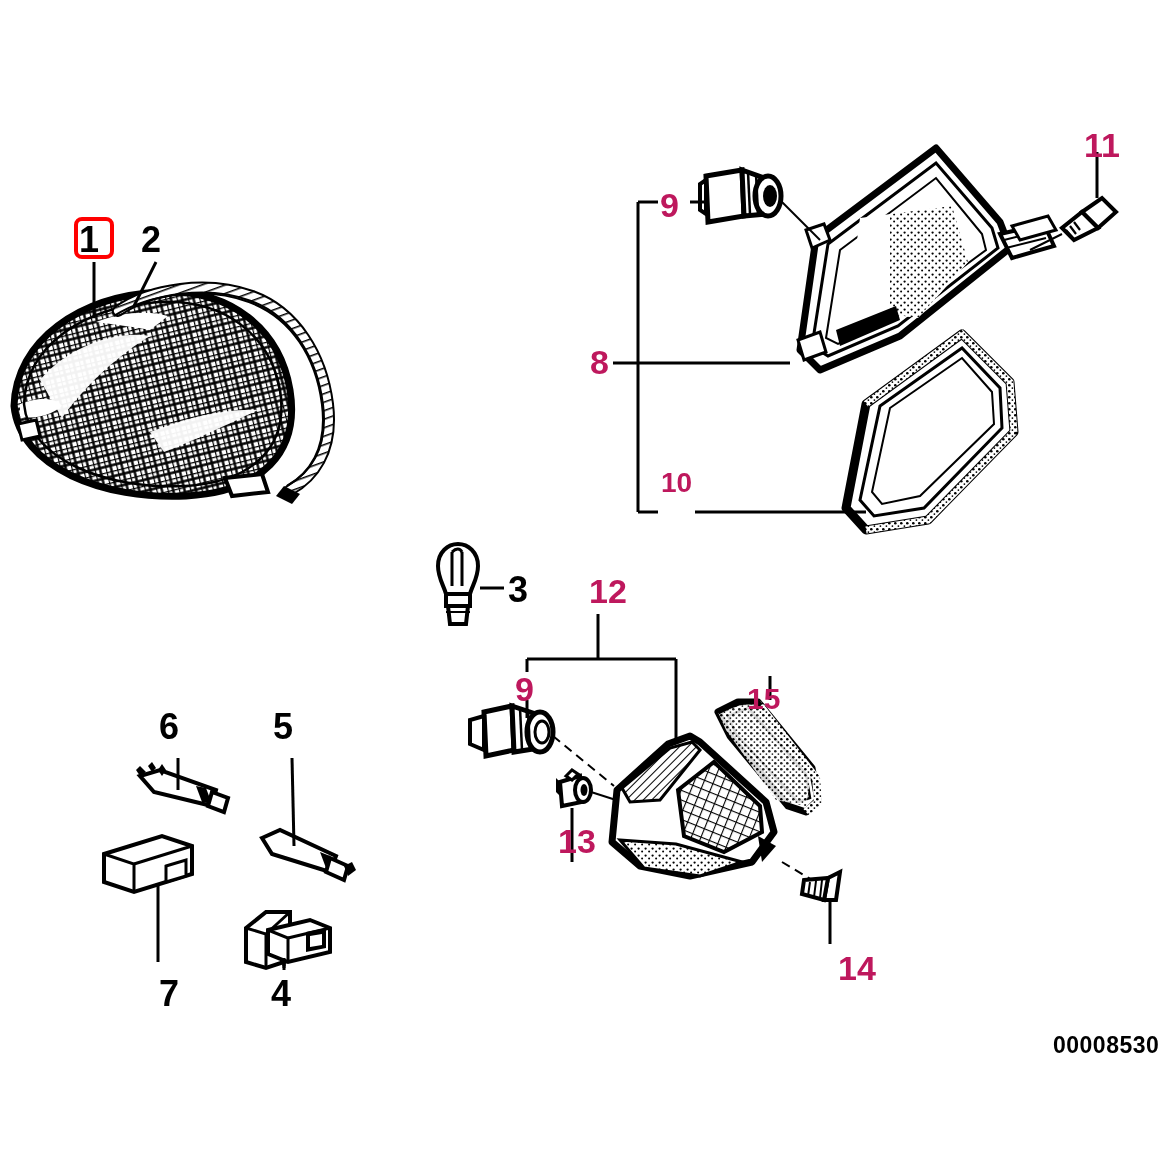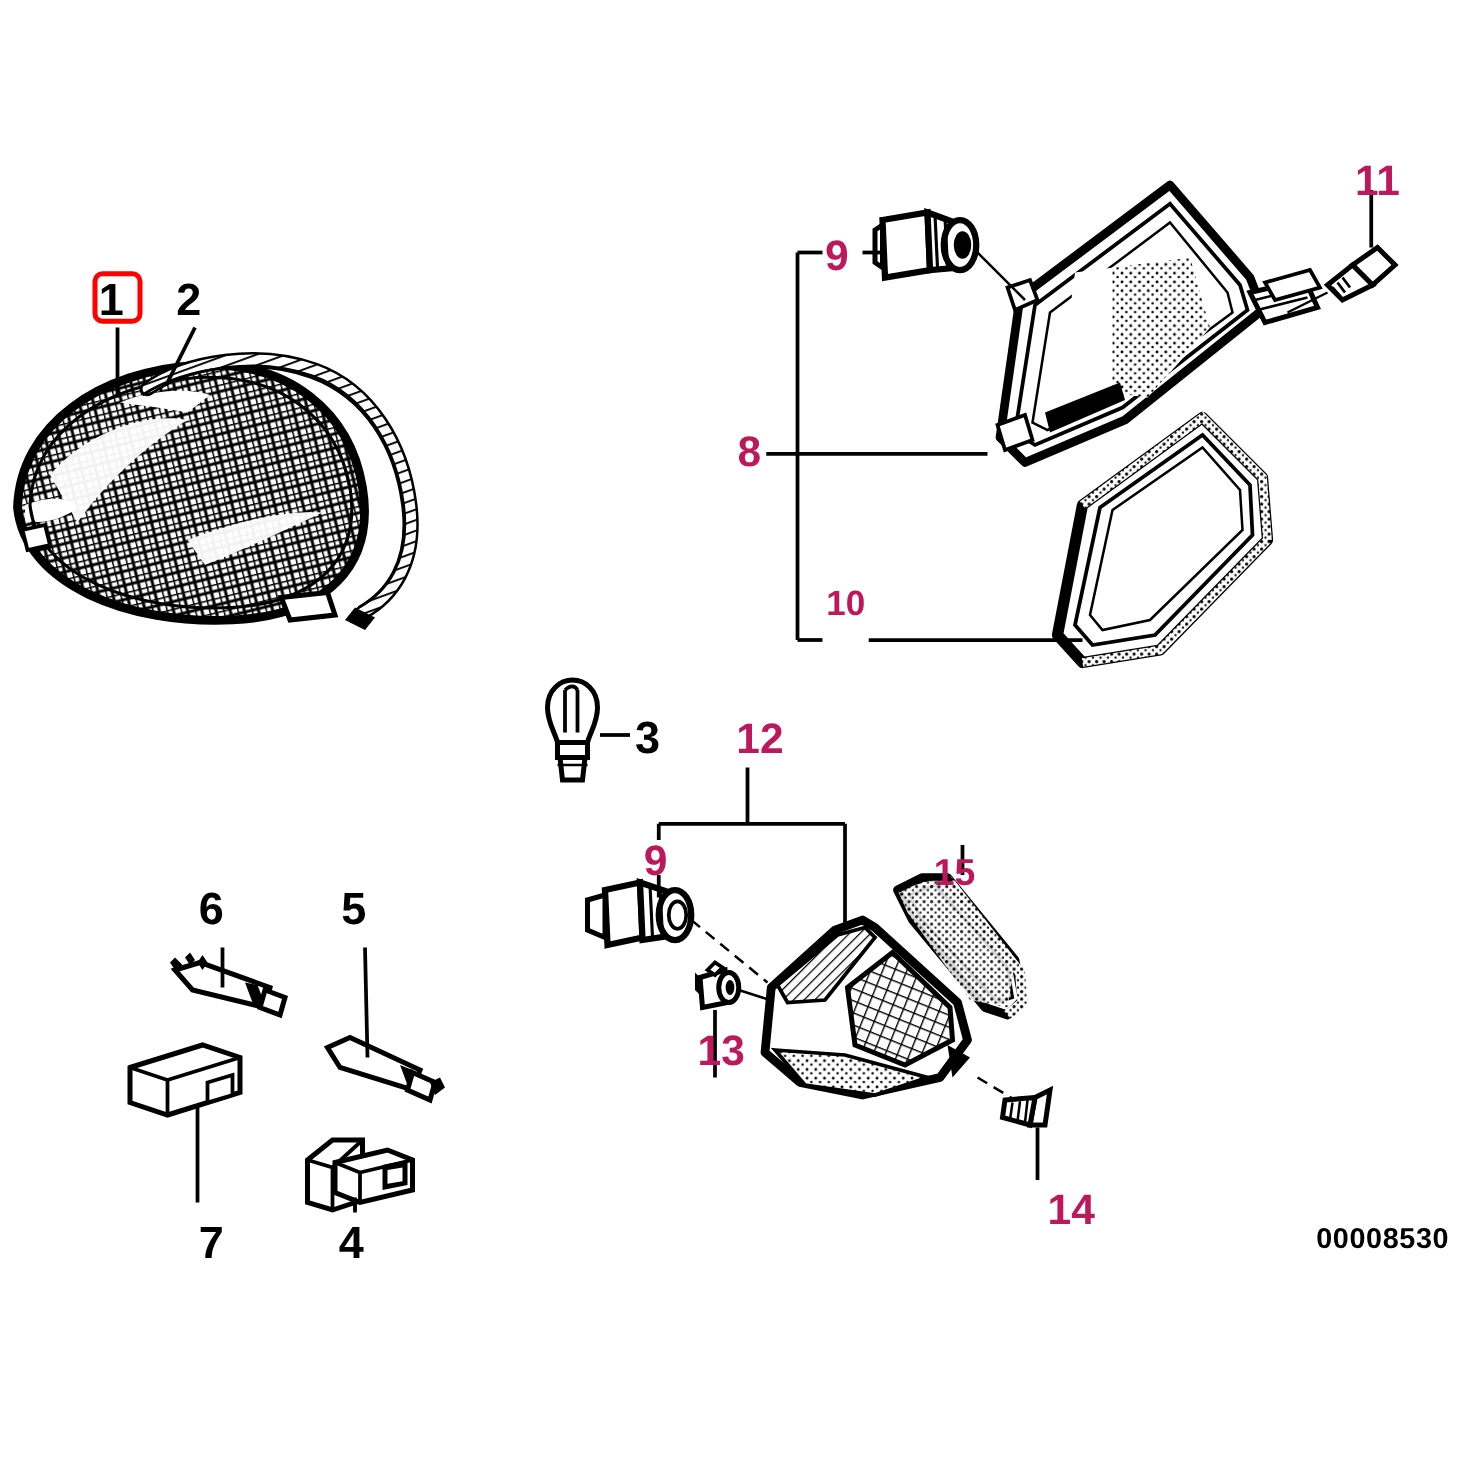--- a/index.html
+++ b/index.html
@@ -44,21 +44,21 @@
     position:absolute;
     left:74px;top:217px;width:40px;height:42px;
     border:4px solid #ff0000;
     border-radius:8px;
     box-sizing:border-box;
     pointer-events:none;
   }
 
   #diagram-id{
     position:absolute;
-    left:1053px;top:977px;
+    left:1053px;top:1032px;
     font-family:"Liberation Sans", sans-serif;
     font-size:23px;font-weight:bold;
     letter-spacing:0.5px;
     color:#000;
   }
 </style>
 </head>
 <body>
 
 <div id="stage">

